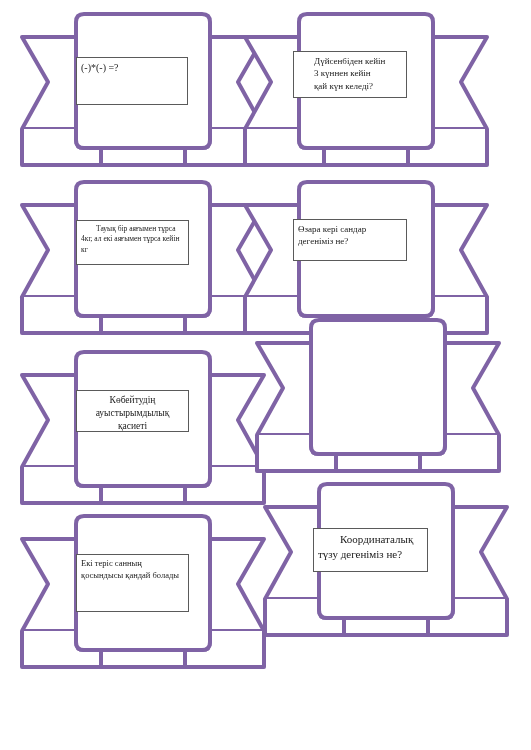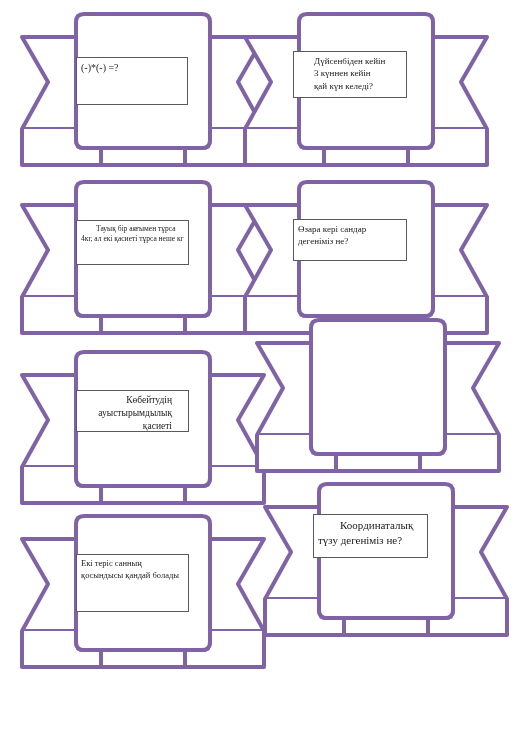--- a/index.html
+++ b/index.html
@@ -85,21 +85,21 @@
           <path d="M 58 29 L 4 29 L 30 74 L 4 121 L 58 121 Z" fill="#ffffff" stroke="#7f63a5" stroke-width="4" stroke-linejoin="round"></path>
           <path d="M 192 29 L 246 29 L 220 74 L 246 121 L 192 121 Z" fill="#ffffff" stroke="#7f63a5" stroke-width="4" stroke-linejoin="round"></path>
           <path d="M 58 119 L 58 132 Q 58 140 66 140 L 83 140 L 83 127 L 62 127 Z" fill="#c9bddd" stroke="#7f63a5" stroke-width="4" stroke-linejoin="round"></path>
           <path d="M 192 119 L 192 132 Q 192 140 184 140 L 167 140 L 167 127 L 188 127 Z" fill="#c9bddd" stroke="#7f63a5" stroke-width="4" stroke-linejoin="round"></path>
           <path d="M 83 140 L 167 140 L 167 157 L 83 157 Z" fill="#ffffff" stroke="#7f63a5" stroke-width="4" stroke-linejoin="round"></path>
           <path d="M 4 121 L 4 157 L 83 157 L 83 140 L 66 140 Q 58 140 58 132 L 58 121" fill="#ffffff" stroke="#7f63a5" stroke-width="4" stroke-linejoin="round"></path>
           <path d="M 246 121 L 246 157 L 167 157 L 167 140 L 184 140 Q 192 140 192 132 L 192 121" fill="#ffffff" stroke="#7f63a5" stroke-width="4" stroke-linejoin="round"></path>
           <path d="M 58 14 Q 58 6 66 6 L 184 6 Q 192 6 192 14 L 192 132 Q 192 140 184 140 L 66 140 Q 58 140 58 132 Z" fill="#ffffff" stroke="#7f63a5" stroke-width="4" stroke-linejoin="round"></path>
         </svg>
         <div class="textbox" style="left: 58px; top: 44px; width: 113px; height: 45px; font-size: 7.5px; text-align: left; padding: 3px 4px; color: rgb(26, 26, 26); border-color: rgb(90, 90, 90);">
-          <span class="tb-inner">        Тауық бір аяғымен тұрса 4кг, ал екі қасиеті тұрса неше кг</span>
+          <span class="tb-inner">        Тауық бір аяғымен тұрса 4кг, ал екі аяғымен тұрса кейін кг</span>
         </div>
       </div>
       <div class="banner" style="left: 241px; top: 176px;">
         <svg viewBox="0 0 250 175">
           <path d="M 58 29 L 4 29 L 30 74 L 4 121 L 58 121 Z" fill="#ffffff" stroke="#7f63a5" stroke-width="4" stroke-linejoin="round"></path>
           <path d="M 192 29 L 246 29 L 220 74 L 246 121 L 192 121 Z" fill="#ffffff" stroke="#7f63a5" stroke-width="4" stroke-linejoin="round"></path>
           <path d="M 58 119 L 58 132 Q 58 140 66 140 L 83 140 L 83 127 L 62 127 Z" fill="#c9bddd" stroke="#7f63a5" stroke-width="4" stroke-linejoin="round"></path>
           <path d="M 192 119 L 192 132 Q 192 140 184 140 L 167 140 L 167 127 L 188 127 Z" fill="#c9bddd" stroke="#7f63a5" stroke-width="4" stroke-linejoin="round"></path>
           <path d="M 83 140 L 167 140 L 167 157 L 83 157 Z" fill="#ffffff" stroke="#7f63a5" stroke-width="4" stroke-linejoin="round"></path>
           <path d="M 4 121 L 4 157 L 83 157 L 83 140 L 66 140 Q 58 140 58 132 L 58 121" fill="#ffffff" stroke="#7f63a5" stroke-width="4" stroke-linejoin="round"></path>
@@ -114,21 +114,21 @@
         <svg viewBox="0 0 250 175">
           <path d="M 58 29 L 4 29 L 30 74 L 4 121 L 58 121 Z" fill="#ffffff" stroke="#7f63a5" stroke-width="4" stroke-linejoin="round"></path>
           <path d="M 192 29 L 246 29 L 220 74 L 246 121 L 192 121 Z" fill="#ffffff" stroke="#7f63a5" stroke-width="4" stroke-linejoin="round"></path>
           <path d="M 58 119 L 58 132 Q 58 140 66 140 L 83 140 L 83 127 L 62 127 Z" fill="#c9bddd" stroke="#7f63a5" stroke-width="4" stroke-linejoin="round"></path>
           <path d="M 192 119 L 192 132 Q 192 140 184 140 L 167 140 L 167 127 L 188 127 Z" fill="#c9bddd" stroke="#7f63a5" stroke-width="4" stroke-linejoin="round"></path>
           <path d="M 83 140 L 167 140 L 167 157 L 83 157 Z" fill="#ffffff" stroke="#7f63a5" stroke-width="4" stroke-linejoin="round"></path>
           <path d="M 4 121 L 4 157 L 83 157 L 83 140 L 66 140 Q 58 140 58 132 L 58 121" fill="#ffffff" stroke="#7f63a5" stroke-width="4" stroke-linejoin="round"></path>
           <path d="M 246 121 L 246 157 L 167 157 L 167 140 L 184 140 Q 192 140 192 132 L 192 121" fill="#ffffff" stroke="#7f63a5" stroke-width="4" stroke-linejoin="round"></path>
           <path d="M 58 14 Q 58 6 66 6 L 184 6 Q 192 6 192 14 L 192 132 Q 192 140 184 140 L 66 140 Q 58 140 58 132 Z" fill="#ffffff" stroke="#7f63a5" stroke-width="4" stroke-linejoin="round"></path>
         </svg>
-        <div class="textbox" style="left: 58px; top: 44px; width: 113px; height: 42px; font-size: 9.5px; text-align: right; padding: 3px 16px; color: rgb(26, 26, 26); border-color: rgb(90, 90, 90);">
+        <div class="textbox" style="left: 58px; top: 44px; width: 113px; height: 42px; font-size: 9.5px; text-align: center; padding: 3px 4px; color: rgb(26, 26, 26); border-color: rgb(90, 90, 90);">
           <span class="tb-inner">Көбейтудің ауыстырымдылық қасиеті</span>
         </div>
       </div>
       <div class="banner" style="left: 253px; top: 314px;">
         <svg viewBox="0 0 250 175">
           <path d="M 58 29 L 4 29 L 30 74 L 4 121 L 58 121 Z" fill="#ffffff" stroke="#7f63a5" stroke-width="4" stroke-linejoin="round"></path>
           <path d="M 192 29 L 246 29 L 220 74 L 246 121 L 192 121 Z" fill="#ffffff" stroke="#7f63a5" stroke-width="4" stroke-linejoin="round"></path>
           <path d="M 58 119 L 58 132 Q 58 140 66 140 L 83 140 L 83 127 L 62 127 Z" fill="#c9bddd" stroke="#7f63a5" stroke-width="4" stroke-linejoin="round"></path>
           <path d="M 192 119 L 192 132 Q 192 140 184 140 L 167 140 L 167 127 L 188 127 Z" fill="#c9bddd" stroke="#7f63a5" stroke-width="4" stroke-linejoin="round"></path>
           <path d="M 83 140 L 167 140 L 167 157 L 83 157 Z" fill="#ffffff" stroke="#7f63a5" stroke-width="4" stroke-linejoin="round"></path>
@@ -156,18 +156,18 @@
         <svg viewBox="0 0 250 175">
           <path d="M 58 29 L 4 29 L 30 74 L 4 121 L 58 121 Z" fill="#ffffff" stroke="#7f63a5" stroke-width="4" stroke-linejoin="round"></path>
           <path d="M 192 29 L 246 29 L 220 74 L 246 121 L 192 121 Z" fill="#ffffff" stroke="#7f63a5" stroke-width="4" stroke-linejoin="round"></path>
           <path d="M 58 119 L 58 132 Q 58 140 66 140 L 83 140 L 83 127 L 62 127 Z" fill="#c9bddd" stroke="#7f63a5" stroke-width="4" stroke-linejoin="round"></path>
           <path d="M 192 119 L 192 132 Q 192 140 184 140 L 167 140 L 167 127 L 188 127 Z" fill="#c9bddd" stroke="#7f63a5" stroke-width="4" stroke-linejoin="round"></path>
           <path d="M 83 140 L 167 140 L 167 157 L 83 157 Z" fill="#ffffff" stroke="#7f63a5" stroke-width="4" stroke-linejoin="round"></path>
           <path d="M 4 121 L 4 157 L 83 157 L 83 140 L 66 140 Q 58 140 58 132 L 58 121" fill="#ffffff" stroke="#7f63a5" stroke-width="4" stroke-linejoin="round"></path>
           <path d="M 246 121 L 246 157 L 167 157 L 167 140 L 184 140 Q 192 140 192 132 L 192 121" fill="#ffffff" stroke="#7f63a5" stroke-width="4" stroke-linejoin="round"></path>
           <path d="M 58 14 Q 58 6 66 6 L 184 6 Q 192 6 192 14 L 192 132 Q 192 140 184 140 L 66 140 Q 58 140 58 132 Z" fill="#ffffff" stroke="#7f63a5" stroke-width="4" stroke-linejoin="round"></path>
         </svg>
-        <div class="textbox" style="left: 52px; top: 36px; width: 115px; height: 44px; font-size: 11px; text-align: left; padding: 3px 4px; color: rgb(26, 26, 26); border-color: rgb(90, 90, 90);">
+        <div class="textbox" style="left: 52px; top: 50px; width: 115px; height: 44px; font-size: 11px; text-align: left; padding: 3px 4px; color: rgb(26, 26, 26); border-color: rgb(90, 90, 90);">
           <span class="tb-inner">        Координаталық түзу дегеніміз не?</span>
         </div>
       </div>
     </div>
 </div>
 
 </body></html>

